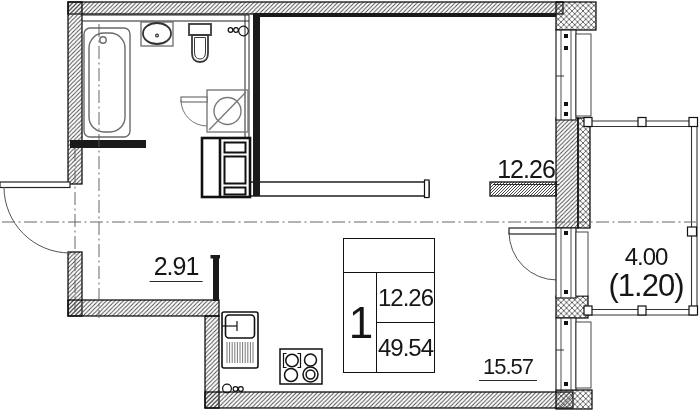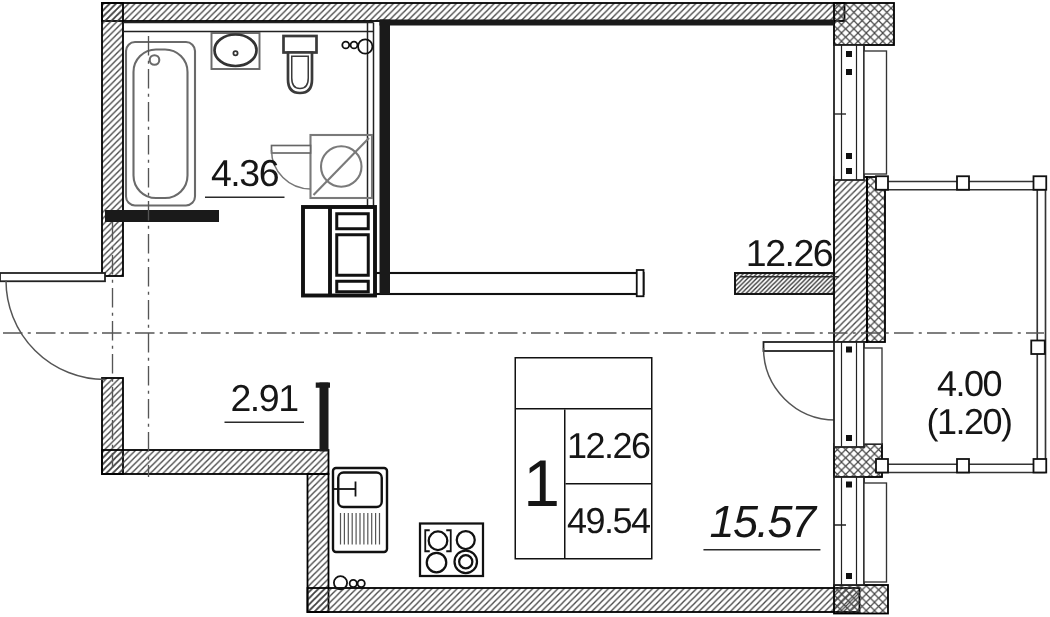--- a/index.html
+++ b/index.html
@@ -204,26 +204,25 @@
     </g>
   </g>
 
   <g fill="none" stroke="#555" stroke-width="0.9" stroke-dasharray="13 3.5 2 3.5">
     <line x1="2" y1="222" x2="696" y2="222"></line>
     <line x1="99" y1="24" x2="99" y2="318"></line>
     <line x1="75" y1="148" x2="75" y2="312"></line>
   </g>
 </svg>
 
-<div class="lbl" style="left:163px;top:104px;">4.36</div>
 <div class="lbl" style="left:526px;top:157px;">12.26</div>
 <div class="lbl" style="left:176px;top:254px;">2.91</div>
-<div class="lbl" style="left:508px;top:334px;font-size:30px;font-style:italic;">15.57</div>
+<div class="lbl" style="left:508px;top:356px;font-size:22px;">15.57</div>
 <div class="lbl-plain" style="left:646px;top:245px;font-size:24px;">4.00</div>
-<div class="lbl-plain" style="left:646px;top:270px;font-size:24px;">(1.20)</div>
+<div class="lbl-plain" style="left:646px;top:270px;font-size:31px;">(1.20)</div>
 
 <div class="stamp">
   <div class="stamp-header"></div>
   <div class="stamp-body">
     <div class="stamp-rooms">1</div>
     <div class="stamp-col">
       <div>12.26</div>
       <div>49.54</div>
     </div>
   </div>

